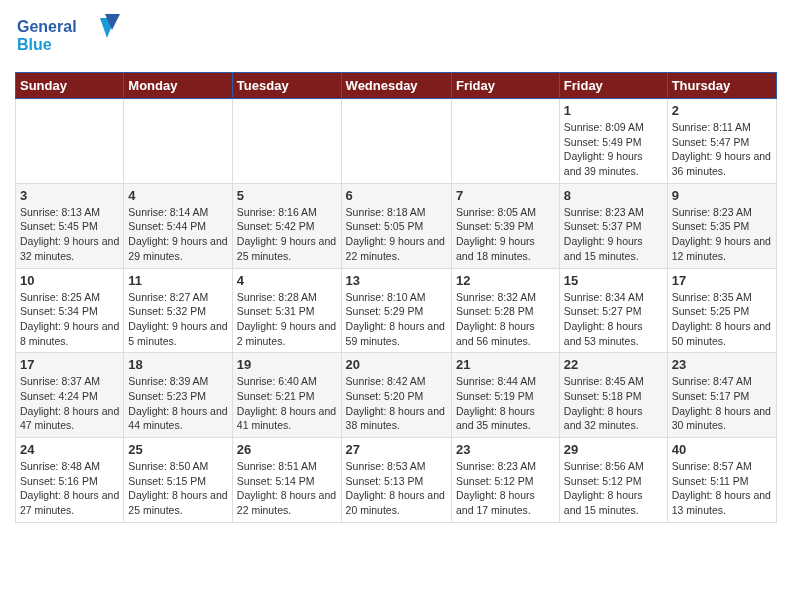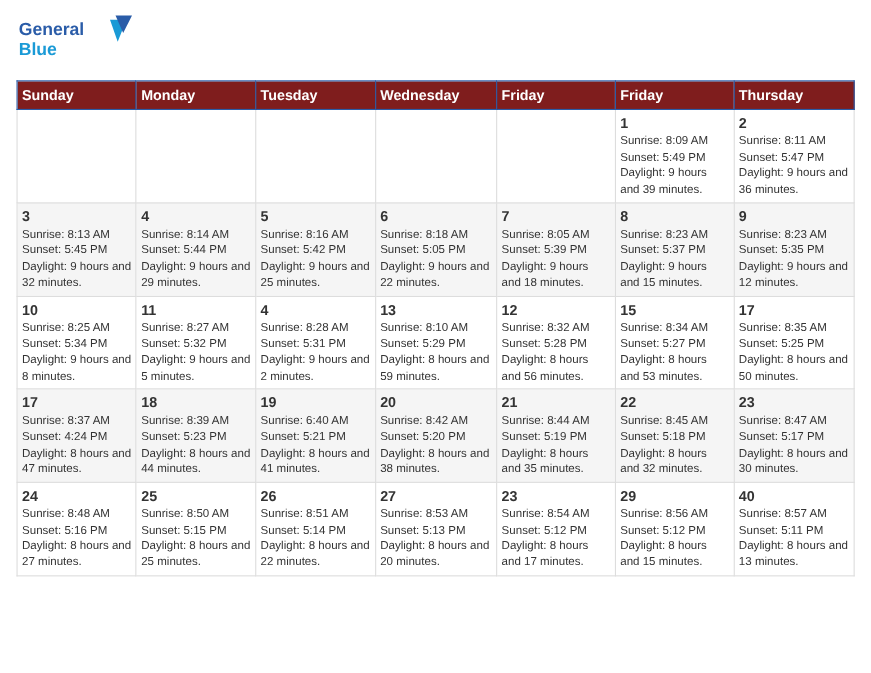--- a/index.html
+++ b/index.html
@@ -225,21 +225,21 @@
 Daylight: 8 hours and 22 minutes.</div>
           </td>
           <td>
             <span class="day-number">27</span>
             <div class="day-info">Sunrise: 8:53 AM
 Sunset: 5:13 PM
 Daylight: 8 hours and 20 minutes.</div>
           </td>
           <td>
             <span class="day-number">23</span>
-            <div class="day-info">Sunrise: 8:54 AM
+            <div class="day-info">Sunrise: 8:23 AM
 Sunset: 5:12 PM
 Daylight: 8 hours and 17 minutes.</div>
           </td>
           <td>
             <span class="day-number">29</span>
             <div class="day-info">Sunrise: 8:56 AM
 Sunset: 5:12 PM
 Daylight: 8 hours and 15 minutes.</div>
           </td>
           <td>

